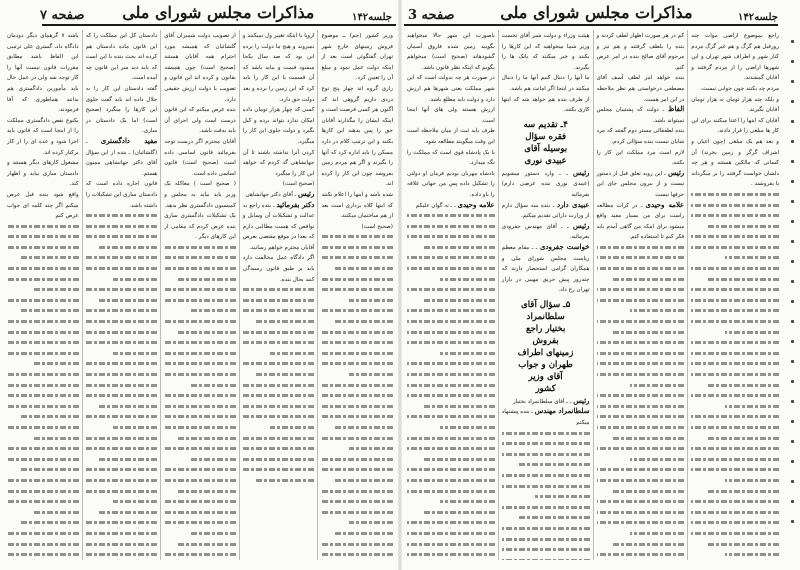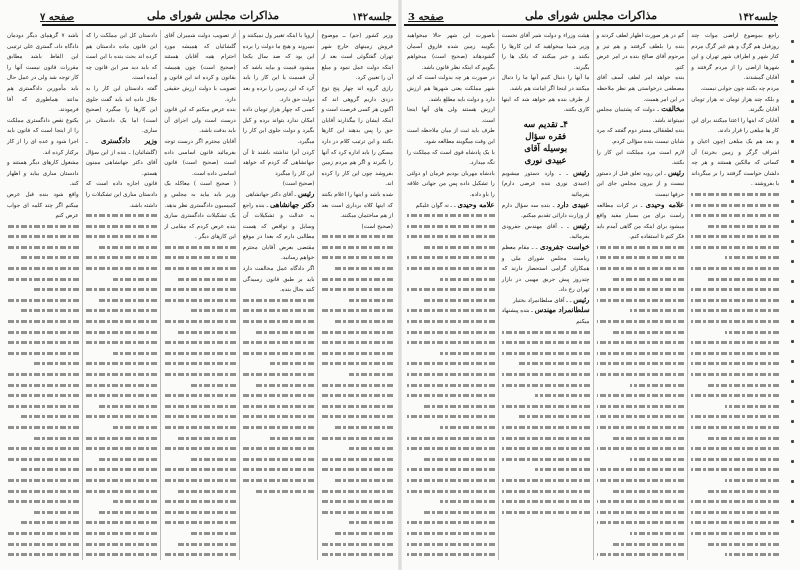--- a/index.html
+++ b/index.html
@@ -10,22 +10,22 @@
   .page { position: relative; height: 570px; direction: rtl; }
   .page-left { width: 400px; }
   .page-right { width: 400px; }
   .gutter { position: absolute; left: 398px; top: 0; width: 4px; height: 570px;
             background: linear-gradient(to right, #e9e9e6, #d8d8d4, #ecece9); }
 
   .header { position: absolute; top: 6px; height: 16px; display: flex; align-items: flex-end;
             justify-content: space-between; font-family: "DejaVu Serif", serif; font-weight: bold; }
   .page-left .header { left: 40px; right: 8px; }
   .page-right .header { left: 8px; right: 22px; }
-  .header .pg { font-size: 10px; text-decoration: underline; }
-  .header .title { font-size: 11px; }
+  .header .pg { font-size: 13px; }
+  .header .title { font-size: 16px; }
   .header .session { font-size: 10px; font-family: Liberation Serif, serif; }
   .rule { position: absolute; top: 24px; height: 2px; background: #1b1b1b; }
   .page-left .rule { left: 42px; right: 4px; }
   .page-right .rule { left: 4px; right: 22px; }
 
   .columns { position: absolute; top: 30px; bottom: 10px; display: flex; flex-direction: row; }
   .page-left .columns { left: 4px; right: 4px; }
   .page-right .columns { left: 4px; right: 18px; }
   .col { flex: 1 1 0; padding: 0 3px; overflow: hidden; position: relative;
          font-family: "DejaVu Sans", sans-serif; font-size: 5.6px; line-height: 10.6px;
@@ -97,21 +97,21 @@
           <span class="ghost-line"></span>
           <span class="ghost-line"></span>
           <span class="ghost-line"></span>
         </div>
         <div class="col">
           <span class="para">اروپا با اینکه تغییر ول نمیکنند و نمیروند و هیچ ما دولت را برده این بود که صد سال یکجا میشود قیمت و بیاید باشد که آن قسمت یا این کار را باید کرد که این زمین را برده و بعد دولت حق دارد.</span>
           <span class="para">کسی که چهار هزار تومان داده امکان ندارد بتواند برده و کیل بگیرد و دولت جلوی این کار را میگیرد.</span>
           <span class="para">کردن آنرا نداشته باشند تا آن جهانشاهی گه کردم که خواهد این کار را میگیرد</span>
           <span class="para">(صحیح است)</span>
           <span class="para"><span class="spk">رئیس</span><span> ـ </span><span>آقای دکتر جهانشاهی</span></span>
-          <span class="para"><span class="spk">دکتر جهانشاهی</span><span> ـ </span><span>بنده راجع به عدالت و تشکیلات آن وسایل و نواقص که هست مطالبی دارم که بعدا در موقع مقتضی بعرض آقایان محترم خواهم رسانید.</span></span>
+          <span class="para"><span class="spk">دکتر بفرمائید</span><span> ـ </span><span>بنده راجع به عدالت و تشکیلات آن وسایل و نواقص که هست مطالبی دارم که بعدا در موقع مقتضی بعرض آقایان محترم خواهم رسانید.</span></span>
           <span class="para">اگر دادگاه عمل مخالفت دارد باید بر طبق قانون رسیدگی کنند بحال بنده.</span>
           <span class="ghost-line"></span>
           <span class="ghost-line"></span>
           <span class="ghost-line"></span>
           <span class="ghost-line mid"></span>
           <span class="ghost-line"></span>
           <span class="ghost-line"></span>
           <span class="ghost-line short"></span>
           <span class="ghost-line"></span>
           <span class="ghost-line mid"></span>
@@ -160,21 +160,21 @@
           <span class="ghost-line"></span>
           <span class="ghost-line"></span>
           <span class="ghost-line short"></span>
           <span class="ghost-line mid"></span>
           <span class="ghost-line"></span>
           <span class="ghost-line"></span>
         </div>
         <div class="col">
           <span class="para">دادستان کل این مملکت را که این قانون ماده دادستان هم کرده اند بحث بنده با این است که باید دید سر این قانون چه آمده است.</span>
           <span class="para">گفته دادستان این کار را به جلال داده اند باید گفت جلوی این کارها را میگیرد (صحیح است) اما یک دادستان در ساری.</span>
-          <span class="para"><span class="spk">وزیر دادگستری</span><span> ـ </span><span>(گلشائیان) ـ بنده از این سؤال آقای دکتر جهانشاهی ممنون هستم.</span></span>
+          <span class="para"><span class="spk">مفید دادگستری</span><span> ـ </span><span>(گلشائیان) ـ بنده از این سؤال آقای دکتر جهانشاهی ممنون هستم.</span></span>
           <span class="para">قانون اجازه داده است که دادستان ساری این تشکیلات را داشته باشد.</span>
           <span class="ghost-line"></span>
           <span class="ghost-line"></span>
           <span class="ghost-line"></span>
           <span class="ghost-line mid"></span>
           <span class="ghost-line"></span>
           <span class="ghost-line"></span>
           <span class="ghost-line short"></span>
           <span class="ghost-line"></span>
           <span class="ghost-line mid"></span>
@@ -295,21 +295,21 @@
           <span class="ghost-line"></span>
           <span class="ghost-line"></span>
           <span class="ghost-line"></span>
           <span class="ghost-line mid"></span>
           <span class="ghost-line short"></span>
           <span class="ghost-line"></span>
         </div>
         <div class="col">
           <span class="para">کم در هر صورت اظهار لطف کردند و بنده را بلطف گرفتند و هم نیز و مرحوم آقای صالح بنده در امر عرض کنم.</span>
           <span class="para">بنده خواهد امر لطف آسف آقای مصطفی درخواستی هم نظر ملاحظه در این امر هست.</span>
-          <span class="para"><span class="spk">مخالفت</span><span> ـ </span><span>دولت که پشتیبان مجلس نمیتواند باشد.</span></span>
+          <span class="para"><span class="spk">الفاظ</span><span> ـ </span><span>دولت که پشتیبان مجلس نمیتواند باشد.</span></span>
           <span class="para">بنده لطفقالی مستر دوم گفتند که مرد شایان نیست بنده سؤالی کردم.</span>
           <span class="para">لازم است مرد مملکت این کار را بکنند.</span>
           <span class="para"><span class="spk">رئیس</span><span> ـ </span><span>این روبه تعلق قبل از دستور نیست و از بیرون مجلس جای این حرفها نیست</span></span>
           <span class="para"><span class="spk">علامه وحیدی</span><span> ـ </span><span>در کرات مطالعه راست برای من بسیار مفید واقع میشود برای اینکه من گاهی آمدم باید فکر کنم تا استفاده کنم.</span></span>
           <span class="ghost-line"></span>
           <span class="ghost-line"></span>
           <span class="ghost-line"></span>
           <span class="ghost-line mid"></span>
           <span class="ghost-line"></span>
           <span class="ghost-line"></span>
@@ -341,20 +341,21 @@
         </div>
         <div class="col">
           <span class="para">هیئت وزراء و دولت شیر آقای نخست وزیر شما میخواهید که این کارها را بکنند و خبر میکنند که بانک ها را بگیرند.</span>
           <span class="para">ما آنها را دنبال کنیم آنها ما را دنبال میکنند در اینجا اگر امانت هم باشد.</span>
           <span class="para">از طرف بنده هم خواهد شد که اینها کاری بکنند.</span>
           <span class="head">۴ـ تقدیم سه فقره سؤال بوسیله آقای عبیدی نوری</span>
           <span class="para"><span class="spk">رئیس</span><span> ـ </span><span>ـ وارد دستور میشویم (عبیدی نوری بنده عرضی دارم) بفرمائید</span></span>
           <span class="para"><span class="spk">عبیدی دارد</span><span> ـ </span><span>بنده سه سؤال دارم از وزارت دارائی تقدیم میکنم.</span></span>
           <span class="para"><span class="spk">رئیس</span><span> ـ </span><span>ـ آقای مهندس جفرودی بفرمائید.</span></span>
           <span class="para"><span class="spk">خواست جفرودی</span><span> ـ </span><span>ـ مقام معظم ریاست مجلس شورای ملی و همکاران گرامی استحضار دارند که چندروز پیش حریق مهیبی در بازار تهران رخ داد.</span></span>
+          <span class="head">۵ـ سؤال آقای سلطانمراد بختیار راجع بفروش زمینهای اطراف طهران و جواب آقای وزیر کشور</span>
           <span class="para"><span class="spk">رئیس</span><span> ـ </span><span>ـ آقای سلطانمراد بختیار</span></span>
           <span class="para"><span class="spk">سلطانمراد مهندس</span><span> ـ </span><span>بنده پیشنهاد میکنم</span></span>
           <span class="ghost-line"></span>
           <span class="ghost-line"></span>
           <span class="ghost-line"></span>
           <span class="ghost-line mid"></span>
           <span class="ghost-line"></span>
           <span class="ghost-line"></span>
           <span class="ghost-line short"></span>
           <span class="ghost-line"></span>

